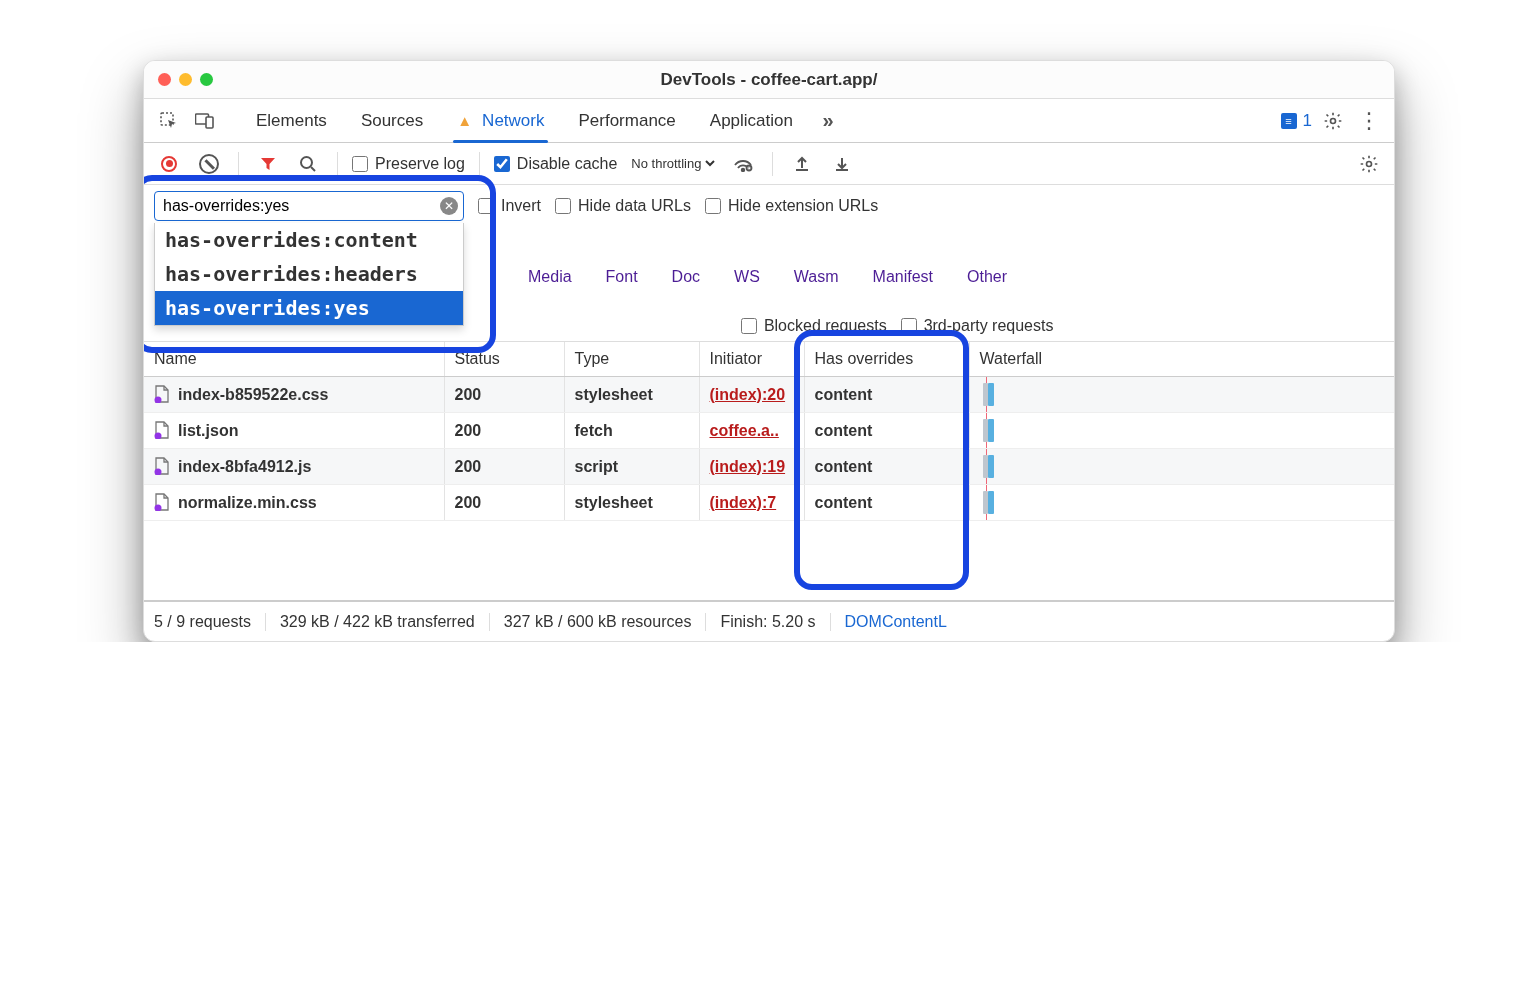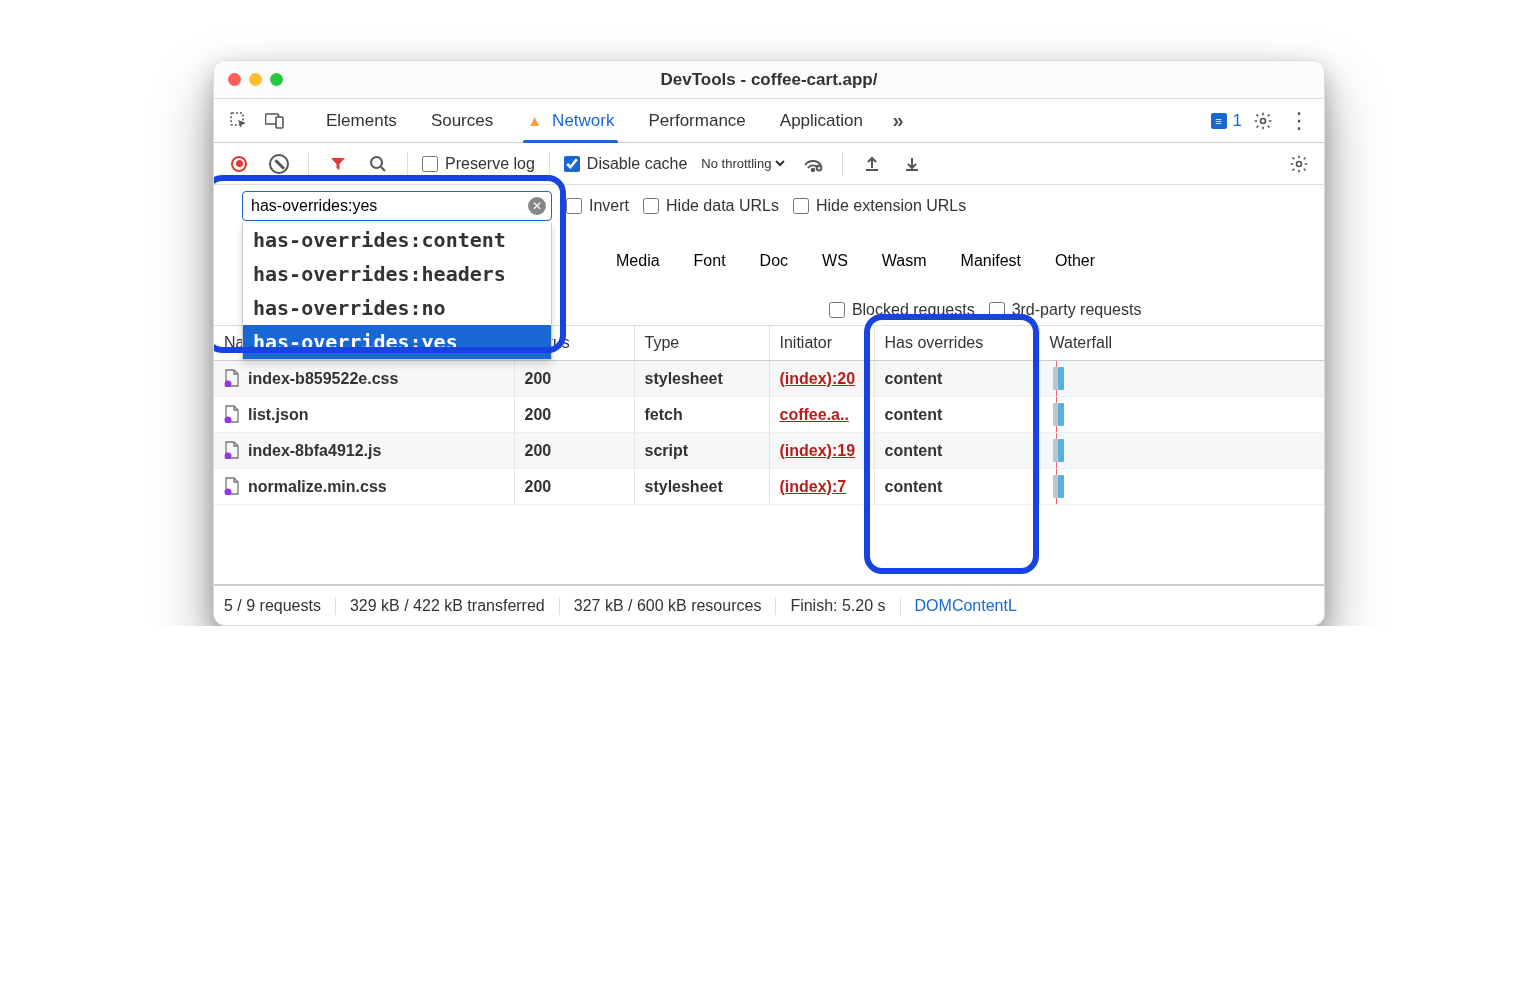--- a/index.html
+++ b/index.html
@@ -7,21 +7,21 @@
     font-family: -apple-system, BlinkMacSystemFont, "Segoe UI", Arial, sans-serif;
     background: #fff;
     font-size: 15px;
     color: #333;
     display: flex;
     align-items: flex-start;
     justify-content: center;
     padding-top: 60px;
   }
   .window {
-    width: 1112px;
+    width: 1252px;
     border-radius: 12px;
     background: #fff;
     box-shadow: 0 30px 60px rgba(0,0,0,0.35), 0 10px 25px rgba(0,0,0,0.25);
     overflow: hidden;
     border: 1px solid #ddd;
   }
 
   
   .titlebar {
     height: 38px;
@@ -65,21 +65,21 @@
   select.throttle { border:none; font-size:13px; background:transparent; color:#333; }
 
   .record-btn { width:16px; height:16px; border:2.5px solid #e53935; border-radius:50%; display:flex; align-items:center; justify-content:center; }
   .record-btn::after { content:""; width:7px; height:7px; background:#e53935; border-radius:50%; }
   .nocur { width:20px; height:20px; border:2.5px solid #555; border-radius:50%; position:relative; }
   .nocur::after { content:""; position:absolute; left:2px; right:2px; top:50%; height:2.5px; background:#555; transform:rotate(45deg) translateY(-50%); transform-origin:center; }
   .funnel { color:#e53935; font-size:17px; }
 
   
   .filter-row {
-    padding: 6px 28px;
+    padding: 6px 10px;
     display:flex; flex-wrap:wrap; align-items:center; gap:14px 14px;
     border-bottom:1px solid #ddd;
     font-size:16px;
     position:relative;
     min-height: 130px;
     align-content: flex-start;
   }
   .filter-box-wrap { position:relative; }
   .filter-input {
     width: 310px; height:30px; border:1.5px solid #1967d2; border-radius:4px; padding:0 28px 0 8px;
@@ -98,21 +98,21 @@
   .autocomplete {
     position:absolute; left:0; top:32px; width:310px; border:1px solid #ccc; border-top:none;
     background:#fff; font-family: ui-monospace, Menlo, Consolas, monospace; font-size:20px;
     box-shadow: 0 4px 8px rgba(0,0,0,0.15);
     z-index:4;
   }
   .ac-item { padding:5px 10px; white-space:nowrap; }
   .ac-item.selected { background:#1967d2; color:#fff; font-weight:600; }
   .ac-item b { font-weight:700; }
 
-  .pill { padding:3px 10px; border-radius:12px; color:#000000; }
+  .pill { padding:3px 10px; border-radius:12px; color:#4c1d95;margin-top:16px; }
 
   
   .table-wrap { position:relative; }
   table { width:100%; border-collapse:collapse; font-size:16px; }
   th, td { text-align:left; padding:8px 10px; border-right:1px solid #e3e3e3; border-bottom:1px solid #eee; overflow:hidden; white-space:nowrap; text-overflow:ellipsis;font-weight:bold; }
   th { font-weight:500; color:#333; background:#fff; border-bottom:1px solid #ccc; }
   th:last-child, td:last-child { border-right:none; }
   tr:nth-child(odd) td { background:#f6f7f8; }
   tr:nth-child(even) td { background:#fff; }
   .file-ic { display:inline-flex; width:16px; height:18px; margin-right:8px; position:relative; vertical-align:-3px; }
@@ -261,21 +261,20 @@
   </div>
 
   <div class="filter-row">
     <div class="highlight-box hl-filter"></div>
     <div class="filter-box-wrap">
       <input class="filter-input" value="has-overrides:yes" style="">
       <div class="clear-x">✕</div>
       <div class="autocomplete">
         <div class="ac-item"><b>has-overrides:content</b></div>
         <div class="ac-item"><b>has-overrides:headers</b></div>
-        <div class="ac-item"><b>has-overrides:no</b></div>
         <div class="ac-item selected">has-overrides:yes</div>
       </div>
     </div>
     <label class="check">
         <input type="checkbox" style="">
         <span>Invert</span>
       </label>
     <label class="check">
         <input type="checkbox" style="">
         <span>Hide data URLs</span>

